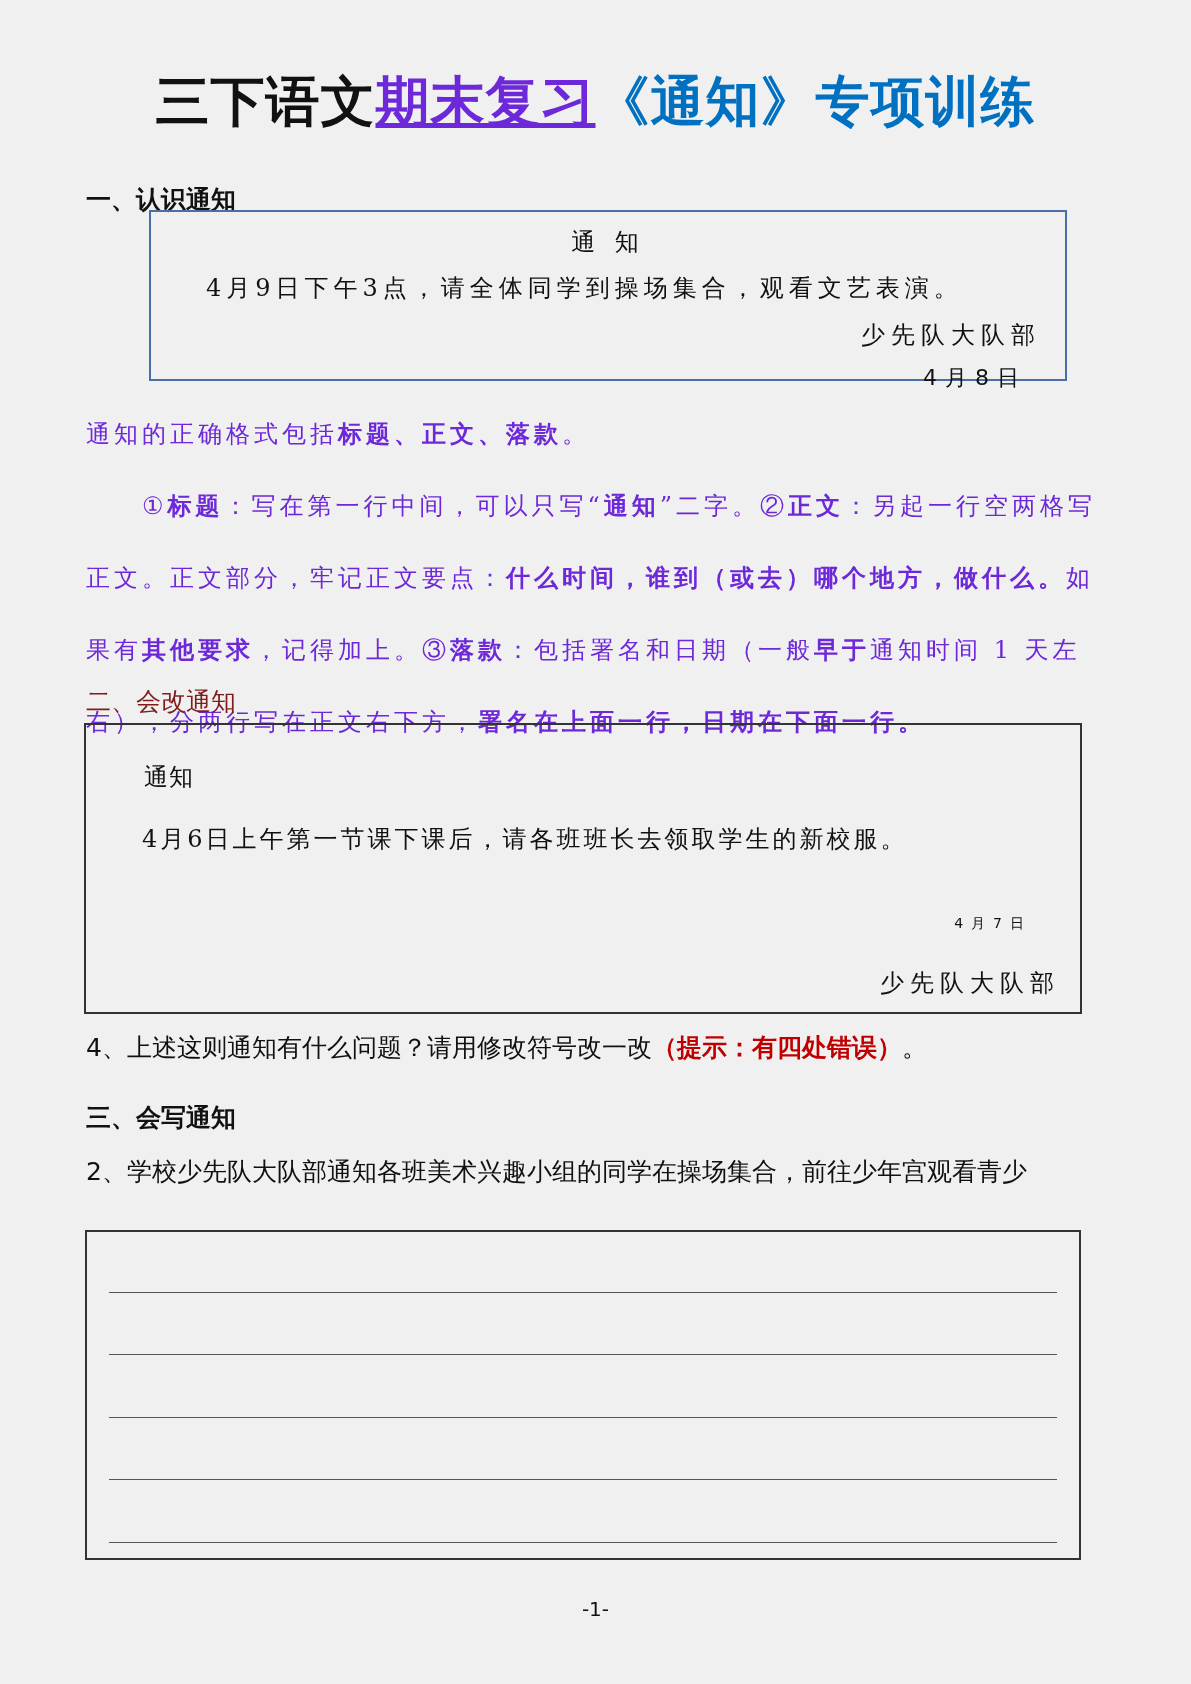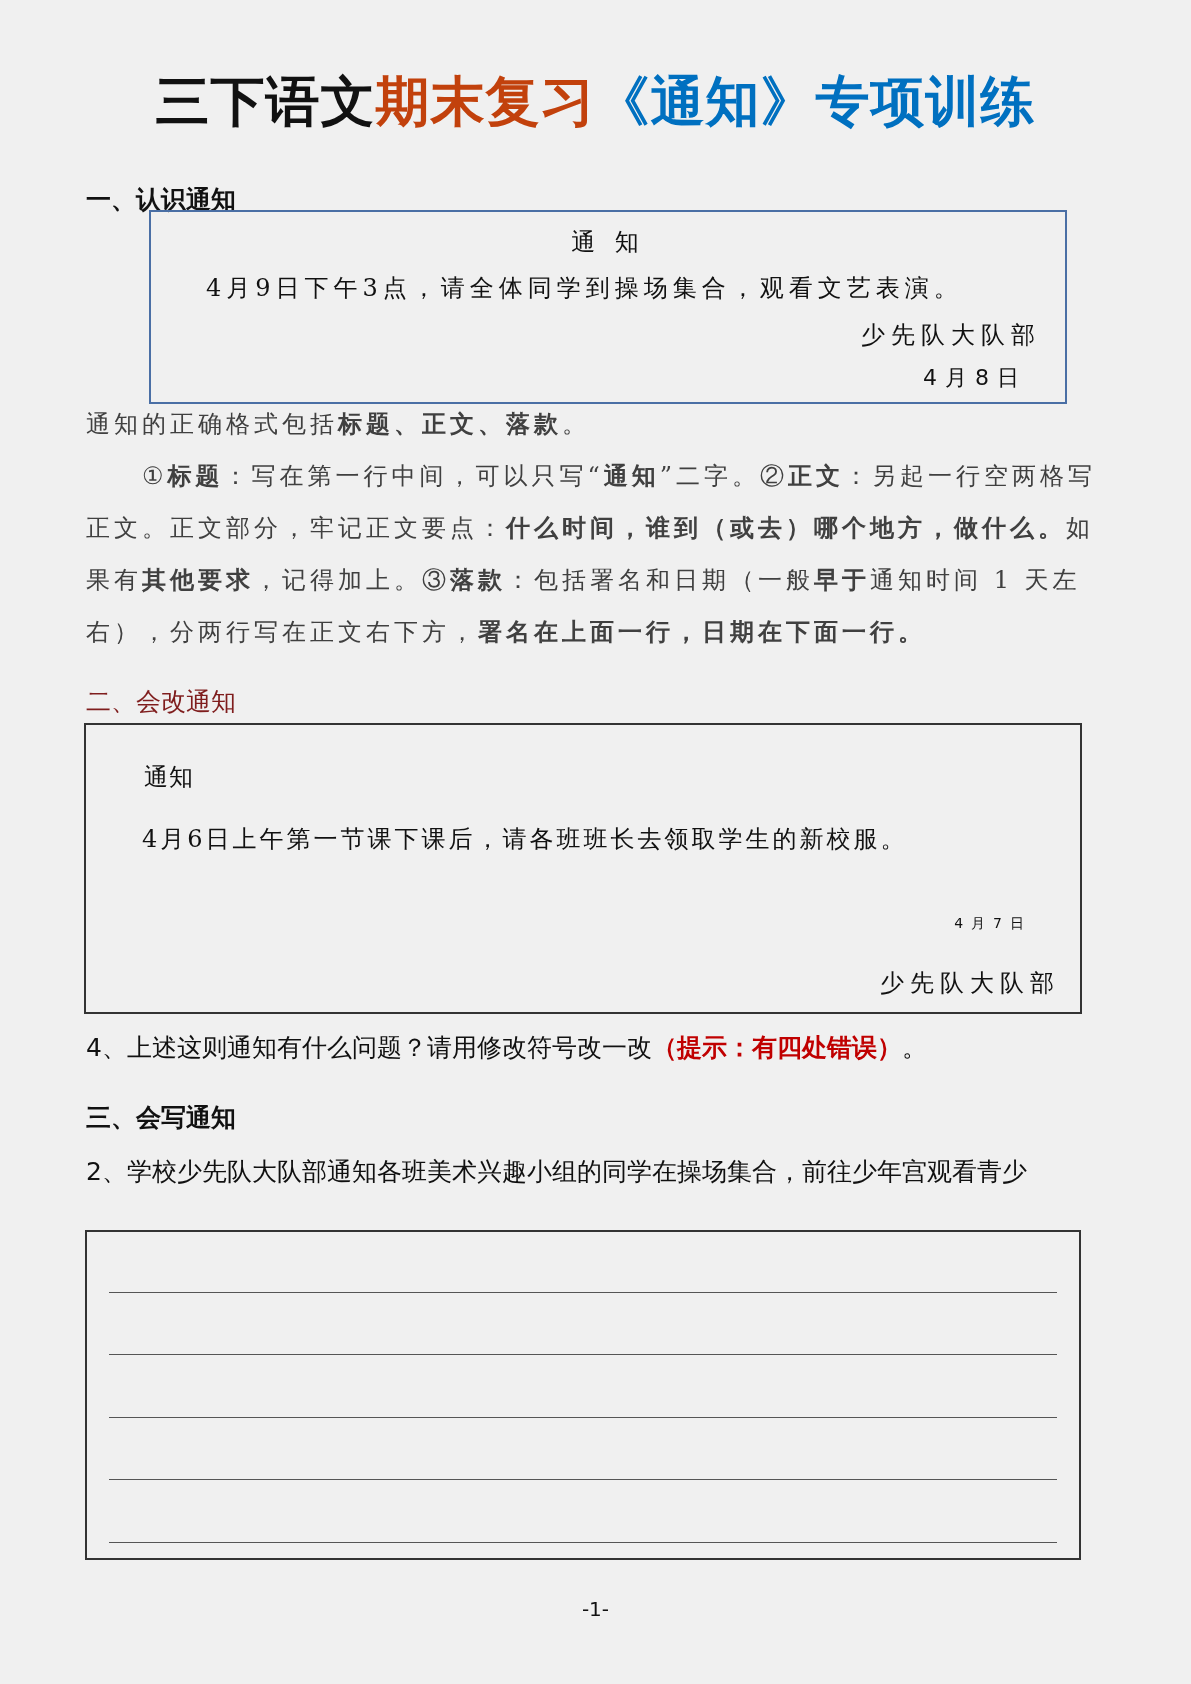--- a/index.html
+++ b/index.html
@@ -9,41 +9,41 @@
       font-family: "DejaVu Serif", "Liberation Serif", serif;
       color: #111;
     }
     .abs { position: absolute; }
     .title {
       left: 0; top: 62px; width: 1191px; text-align: center;
       font-family: "DejaVu Sans", "Liberation Sans", sans-serif;
       font-weight: bold; font-size: 54px; letter-spacing: 1px; line-height: 80px;
     }
     .title .black { color: #111111; }
-    .title .red { color: #c2410c; }
+    .title .red { color: #6d28d9; text-decoration: underline; }
     .title .blue { color: #0070c0; }
     .h-section {
       font-family: "DejaVu Sans", "Liberation Sans", sans-serif;
       font-size: 25px; font-weight: bold; line-height: 36px; margin-top: 20px;
     }
     .h-red { color: #7f1d1d; font-weight: normal; }
     .box1 {
-      left: 149px; top: 210px; width: 918px; height: 194px;
+      left: 149px; top: 210px; width: 918px; height: 171px;
       border: 2px solid #4a6fa5; box-sizing: border-box;
     }
     .box2 {
       left: 84px; top: 723px; width: 998px; height: 291px;
       border: 2px solid #333; box-sizing: border-box;
     }
     .box3 {
       left: 85px; top: 1230px; width: 996px; height: 330px;
       border: 2px solid #333; box-sizing: border-box;
     }
     .kai { font-size: 24px; letter-spacing: 6px; line-height: 36px; color: #111; }
-    .red-text { color: #404040; font-size: 24px; letter-spacing: 4px; line-height: 52px; }
+    .red-text { color: #6d28d9; font-size: 24px; letter-spacing: 4px; line-height: 72px; }
     .red-text b { font-weight: bold; }
     .q-text {
       font-family: "DejaVu Sans", "Liberation Sans", sans-serif;
       font-size: 25px; line-height: 40px; color: #111;
     }
     .q-text .hint { color: #c00000; font-weight: bold; }
     .line { position: absolute; left: 22px; right: 22px; height: 1px; background: #555; }
     .page-num {
       left: 0; width: 1191px; top: 1597px; text-align: center;
       font-family: "DejaVu Sans", "Liberation Sans", sans-serif; font-size: 20px;

